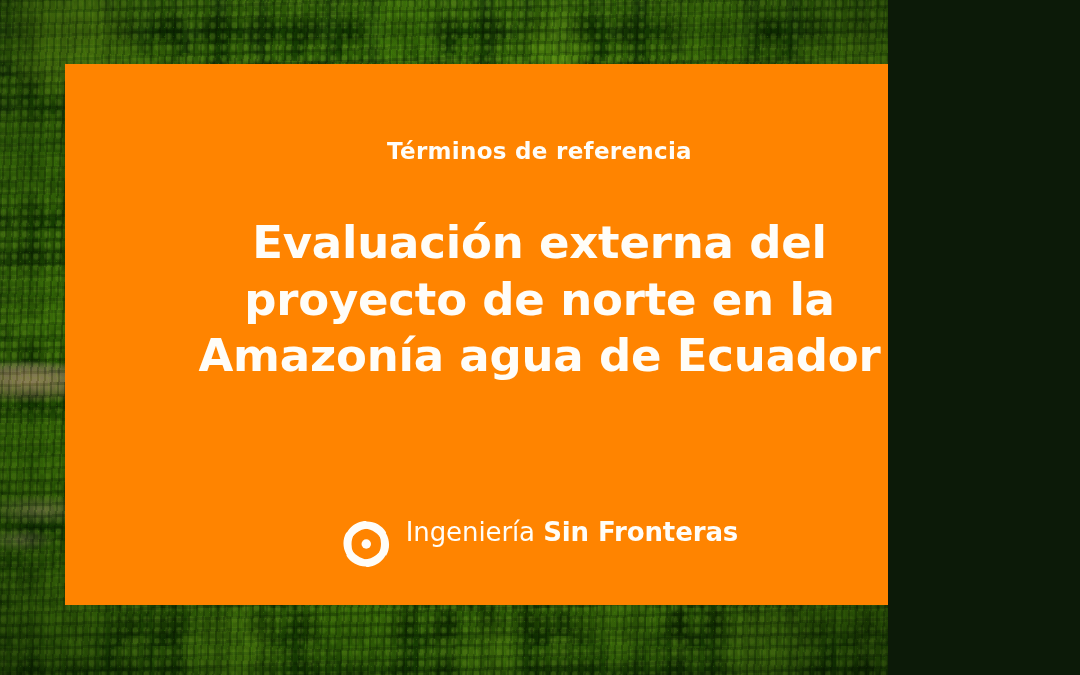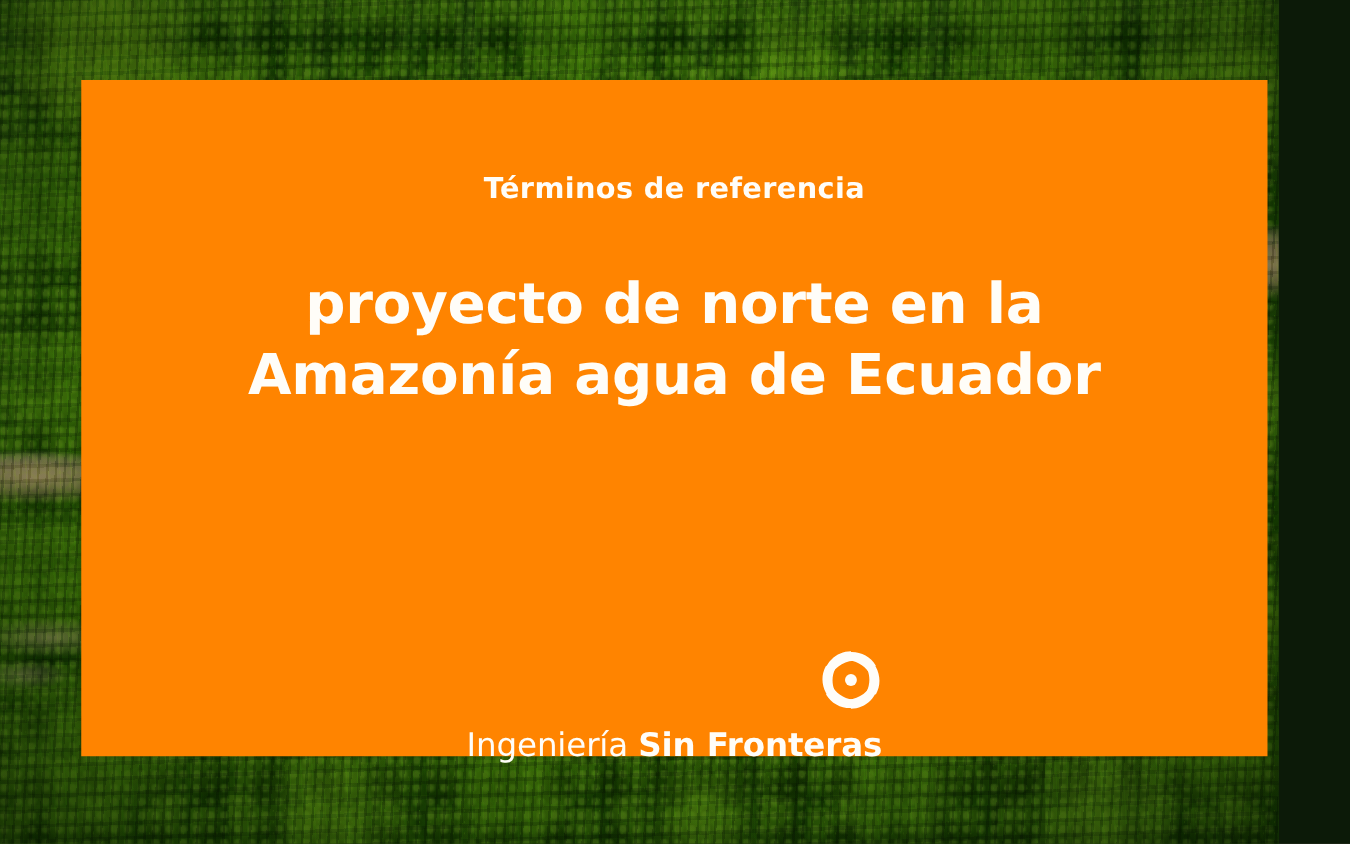--- a/index.html
+++ b/index.html
@@ -9,21 +9,21 @@
     width:1080px;
     height:675px;
     overflow:hidden;
     background:#0c1a08;
     font-family:"DejaVu Sans", sans-serif;
   }
 
   
   .stage {
     position:relative;
-    width:1023px;
+    width:888px;
     height:675px;
     overflow:hidden;
   }
 
   
   .bg-photo {
     position:absolute;
     inset:0;
     background-color:#2d4a1c;
     background-image:
@@ -144,23 +144,22 @@
   }
   .headline .hl-line { display:block; white-space:nowrap; }
 
   
   .logo-lockup {
     position:absolute;
     left:50%;
     transform:translateX(-50%);
     top:455px;
     display:flex;
-    align-items:flex-end;
+    align-items:flex-start;
     gap:15px;
-    flex-direction:column;
   }
   .logo-mark { width:50px; height:50px; display:block; flex:0 0 auto; }
   .logo-wordmark {
     color:#fffdf8;
     font-size:26px;
     line-height:1;
     white-space:nowrap;
     letter-spacing:-.1px;
   }
   .logo-wordmark .wm-light  { font-weight:normal; }
@@ -173,20 +172,21 @@
 
   <div class="bg-photo"></div>
   <div class="bg-texture"></div>
   <div class="bg-vignette"></div>
 
   <div class="panel">
 
     <div class="eyebrow">Términos de referencia</div>
 
     <h1 class="headline">
+      <span class="hl-line">Evaluación externa del</span>
       <span class="hl-line">proyecto de norte en la</span>
       <span class="hl-line">Amazonía agua de Ecuador</span>
     </h1>
 
     <div class="logo-lockup">
 
       <svg class="logo-mark" viewBox="0 0 100 100" aria-hidden="true">
         <g fill="#fffdf8">
 
           <g>

